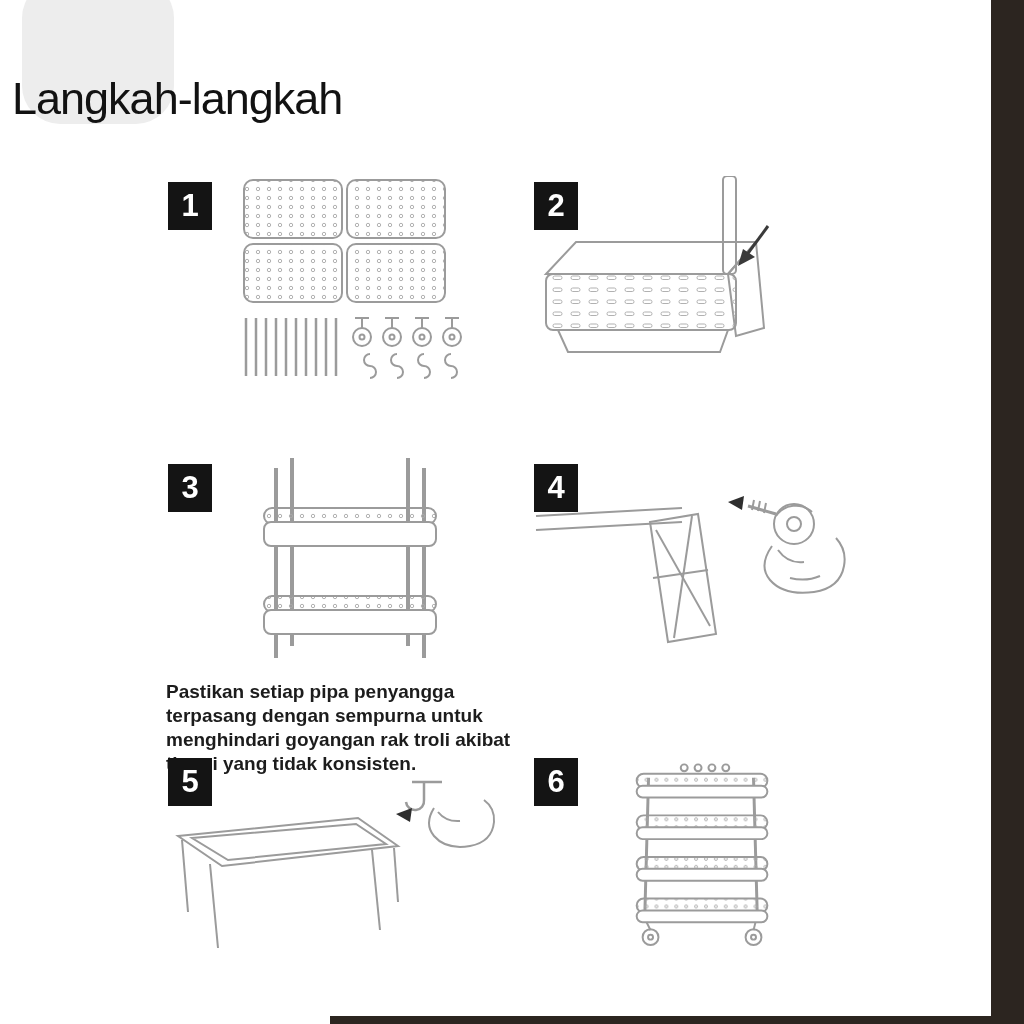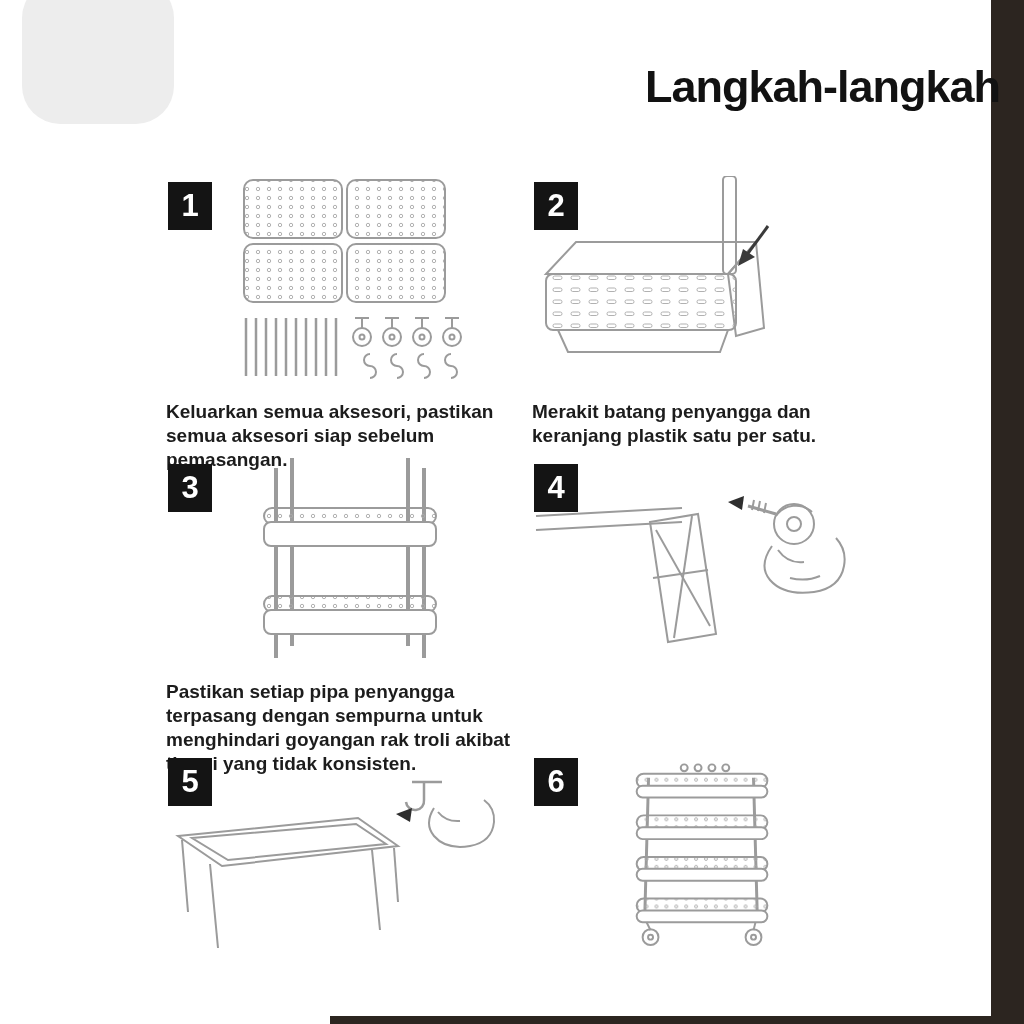--- a/index.html
+++ b/index.html
@@ -2,22 +2,22 @@
 <html><head>
 <meta charset="utf-8">
 <style>
   html,body{margin:0;padding:0;width:1024px;height:1024px;background:#ffffff;overflow:hidden;}
   body{font-family:"Liberation Sans",sans-serif;position:relative;color:#1c1c1c;}
 
   .artifact-topleft{position:absolute;left:22px;top:-20px;width:152px;height:144px;background:#ededed;border-radius:38px;}
   .edge-right{position:absolute;left:991px;top:0;width:33px;height:1024px;background:#2c2520;}
   .edge-bottom{position:absolute;left:330px;top:1016px;width:694px;height:8px;background:#2c2520;}
 
-  h1.title{position:absolute;top:64px;left:0;width:1000px;margin:0;text-align:right;
-    font-size:45px;font-weight:700;letter-spacing:-1px;line-height:1.02;color:#121212;}
+  h1.title{position:absolute;top:64px;left:0;width:1000px;margin:12px;text-align:left;
+    font-size:45px;font-weight:400;letter-spacing:-1px;line-height:1.02;color:#121212;}
 
   .step{position:absolute;width:345px;}
   .s1{left:166px;top:176px;}
   .s2{left:532px;top:176px;}
   .s3{left:166px;top:458px;}
   .s4{left:532px;top:458px;}
   .s5{left:166px;top:752px;}
   .s6{left:532px;top:752px;}
 
   .illus{position:relative;width:345px;}
@@ -90,21 +90,20 @@
           </g>
           <g>
             <path transform="translate(198,178)" d="M6,0 a6,6 0 1 0 0,12 a6,6 0 1 1 0,12"></path>
             <path transform="translate(225,178)" d="M6,0 a6,6 0 1 0 0,12 a6,6 0 1 1 0,12"></path>
             <path transform="translate(252,178)" d="M6,0 a6,6 0 1 0 0,12 a6,6 0 1 1 0,12"></path>
             <path transform="translate(279,178)" d="M6,0 a6,6 0 1 0 0,12 a6,6 0 1 1 0,12"></path>
           </g>
         </g>
       </svg>
     </div>
-    <p class="caption">Keluarkan semua aksesori, pastikan semua aksesori siap sebelum pemasangan.</p>
   </section>
 
   <section class="step s2">
     <div class="badge">2</div>
     <div class="illus">
       <svg viewBox="0 0 345 214">
         <defs>
           <pattern id="d2" width="18" height="12" patternUnits="userSpaceOnUse">
             <rect x="3" y="4" width="9" height="3.5" rx="1.7" fill="none" stroke="#a8a8a8" stroke-width="0.9"></rect>
           </pattern>
@@ -119,21 +118,20 @@
             <rect x="14" y="98" width="190" height="56" rx="7" fill="url(#d2)"></rect>
             <polygon points="26,154 196,154 188,176 36,176"></polygon>
           </g>
           <g>
             <line x1="236" y1="50" x2="214" y2="80" stroke="#3a3a3a" stroke-width="3"></line>
             <polygon points="206,90 211,73 223,81" fill="#3a3a3a" stroke="none"></polygon>
           </g>
         </g>
       </svg>
     </div>
-    <p class="caption">Merakit batang penyangga dan keranjang plastik satu per satu.</p>
   </section>
 
   <section class="step s3">
     <div class="badge">3</div>
     <div class="illus">
       <svg viewBox="0 0 345 212">
         <defs>
           <pattern id="d3" width="11" height="9" patternUnits="userSpaceOnUse">
             <circle cx="4" cy="4" r="1.7" fill="none" stroke="#a8a8a8" stroke-width="0.9"></circle>
           </pattern>

